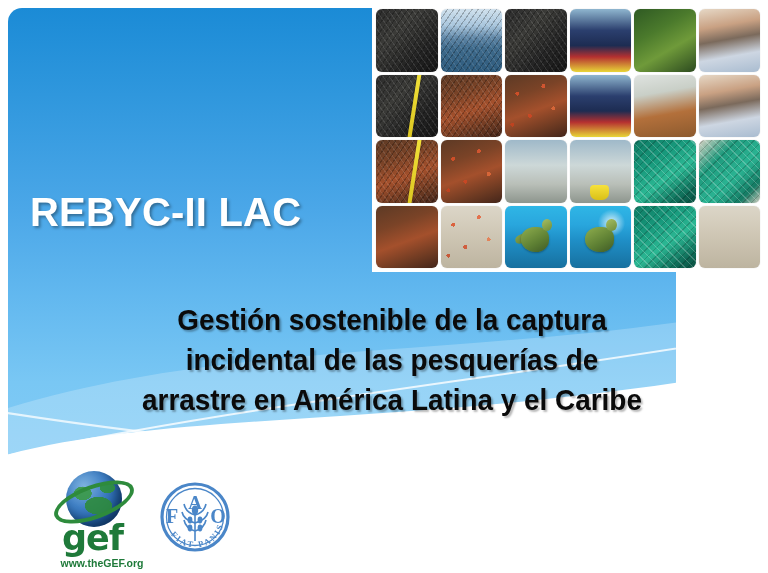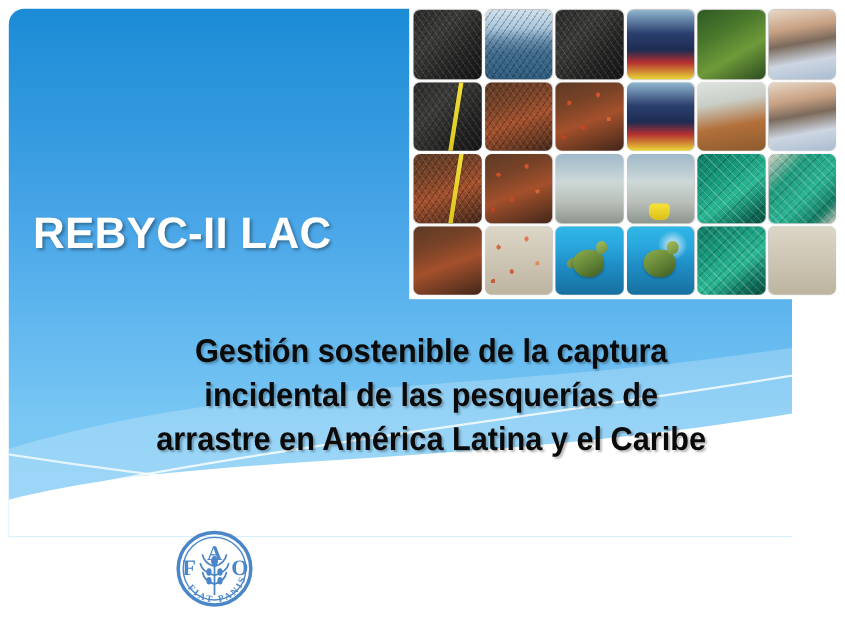--- a/index.html
+++ b/index.html
@@ -21,21 +21,20 @@
     left:8px;top:8px;width:668px;height:480px;
     border-top-left-radius:14px;
     background:linear-gradient(180deg,
         #1b8bd6 0%,
         #2f97dd 18%,
         #4ba7e8 42%,
         #62b8ef 60%,
         #79c7f4 78%,
         #86cdf6 100%);
     overflow:hidden;
-    padding-left:44px;
   }
   .blue-svg{position:absolute;left:0;top:0;}
 
   
   .project-title{
     position:absolute;left:22px;top:182px;
     font-size:40px;font-weight:bold;color:#ffffff;
     letter-spacing:.2px;
     font-family:"Liberation Sans","DejaVu Sans",sans-serif;
     text-shadow:2px 2px 3px rgba(0,0,0,.35);
@@ -271,20 +270,28 @@
         </div>
         <div class="tile p-greennet" title="Green net detail on ground" aria-label="Green net detail on ground">
           <i class="mesh-green"></i>
         </div>
         <div class="tile p-sand" title="Net laid out on sand" aria-label="Net laid out on sand"></div>
       </div>
   </div>
 
   <div class="logos">
 
+    <div class="gef">
+      <div class="gef-globe">
+        <div class="gef-land"></div>
+      </div>
+      <div class="gef-ring"></div>
+      <div class="gef-word">gef</div>
+      <div class="gef-url">www.theGEF.org</div>
+    </div>
 
     <div class="fao">
       <svg width="86" height="78" viewBox="0 0 86 78">
         <circle cx="43" cy="38" r="33" fill="none" stroke="#4a86c8" stroke-width="3.2"></circle>
         <circle cx="43" cy="38" r="28.5" fill="none" stroke="#4a86c8" stroke-width="1.3"></circle>
         <text id="fao-F" x="20" y="44" font-family="Liberation Serif, serif" font-size="20" font-weight="bold" fill="#4a86c8" text-anchor="middle">F</text>
         <text id="fao-A" x="43" y="30" font-family="Liberation Serif, serif" font-size="19" font-weight="bold" fill="#4a86c8" text-anchor="middle">A</text>
         <text id="fao-O" x="66" y="44" font-family="Liberation Serif, serif" font-size="20" font-weight="bold" fill="#4a86c8" text-anchor="middle">O</text>
 
         <g stroke="#4a86c8" fill="none" stroke-width="1.6">

